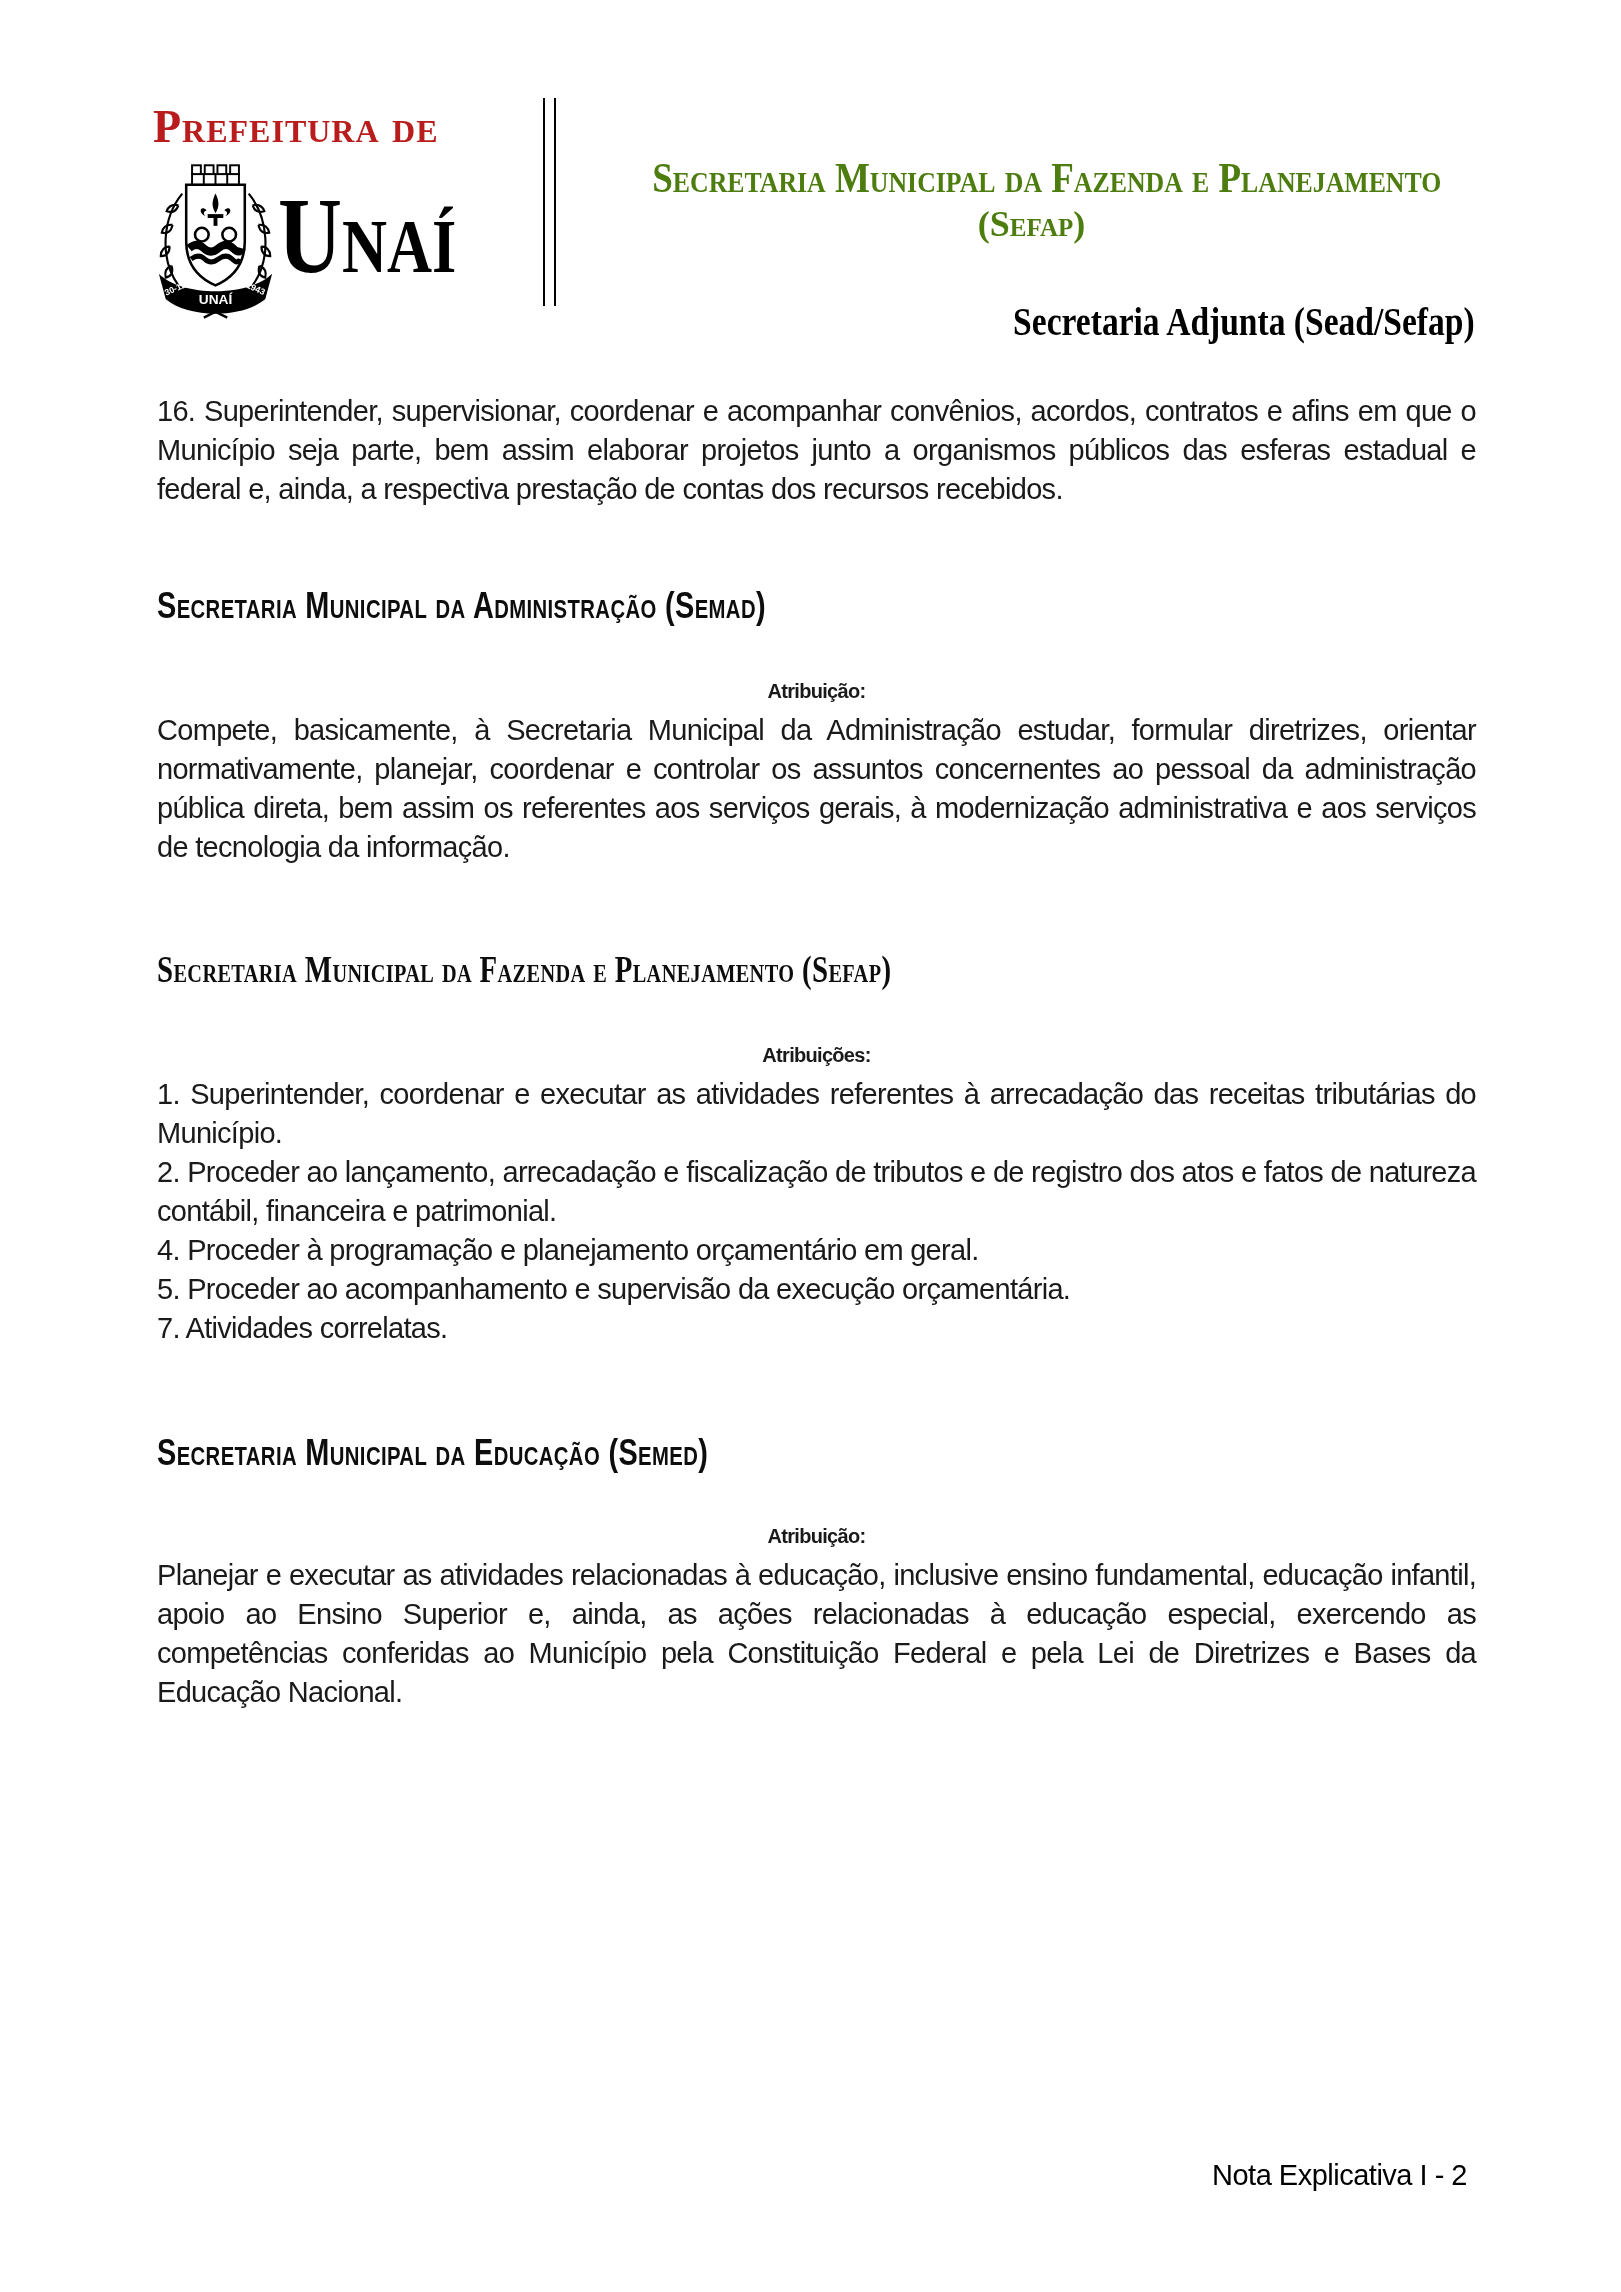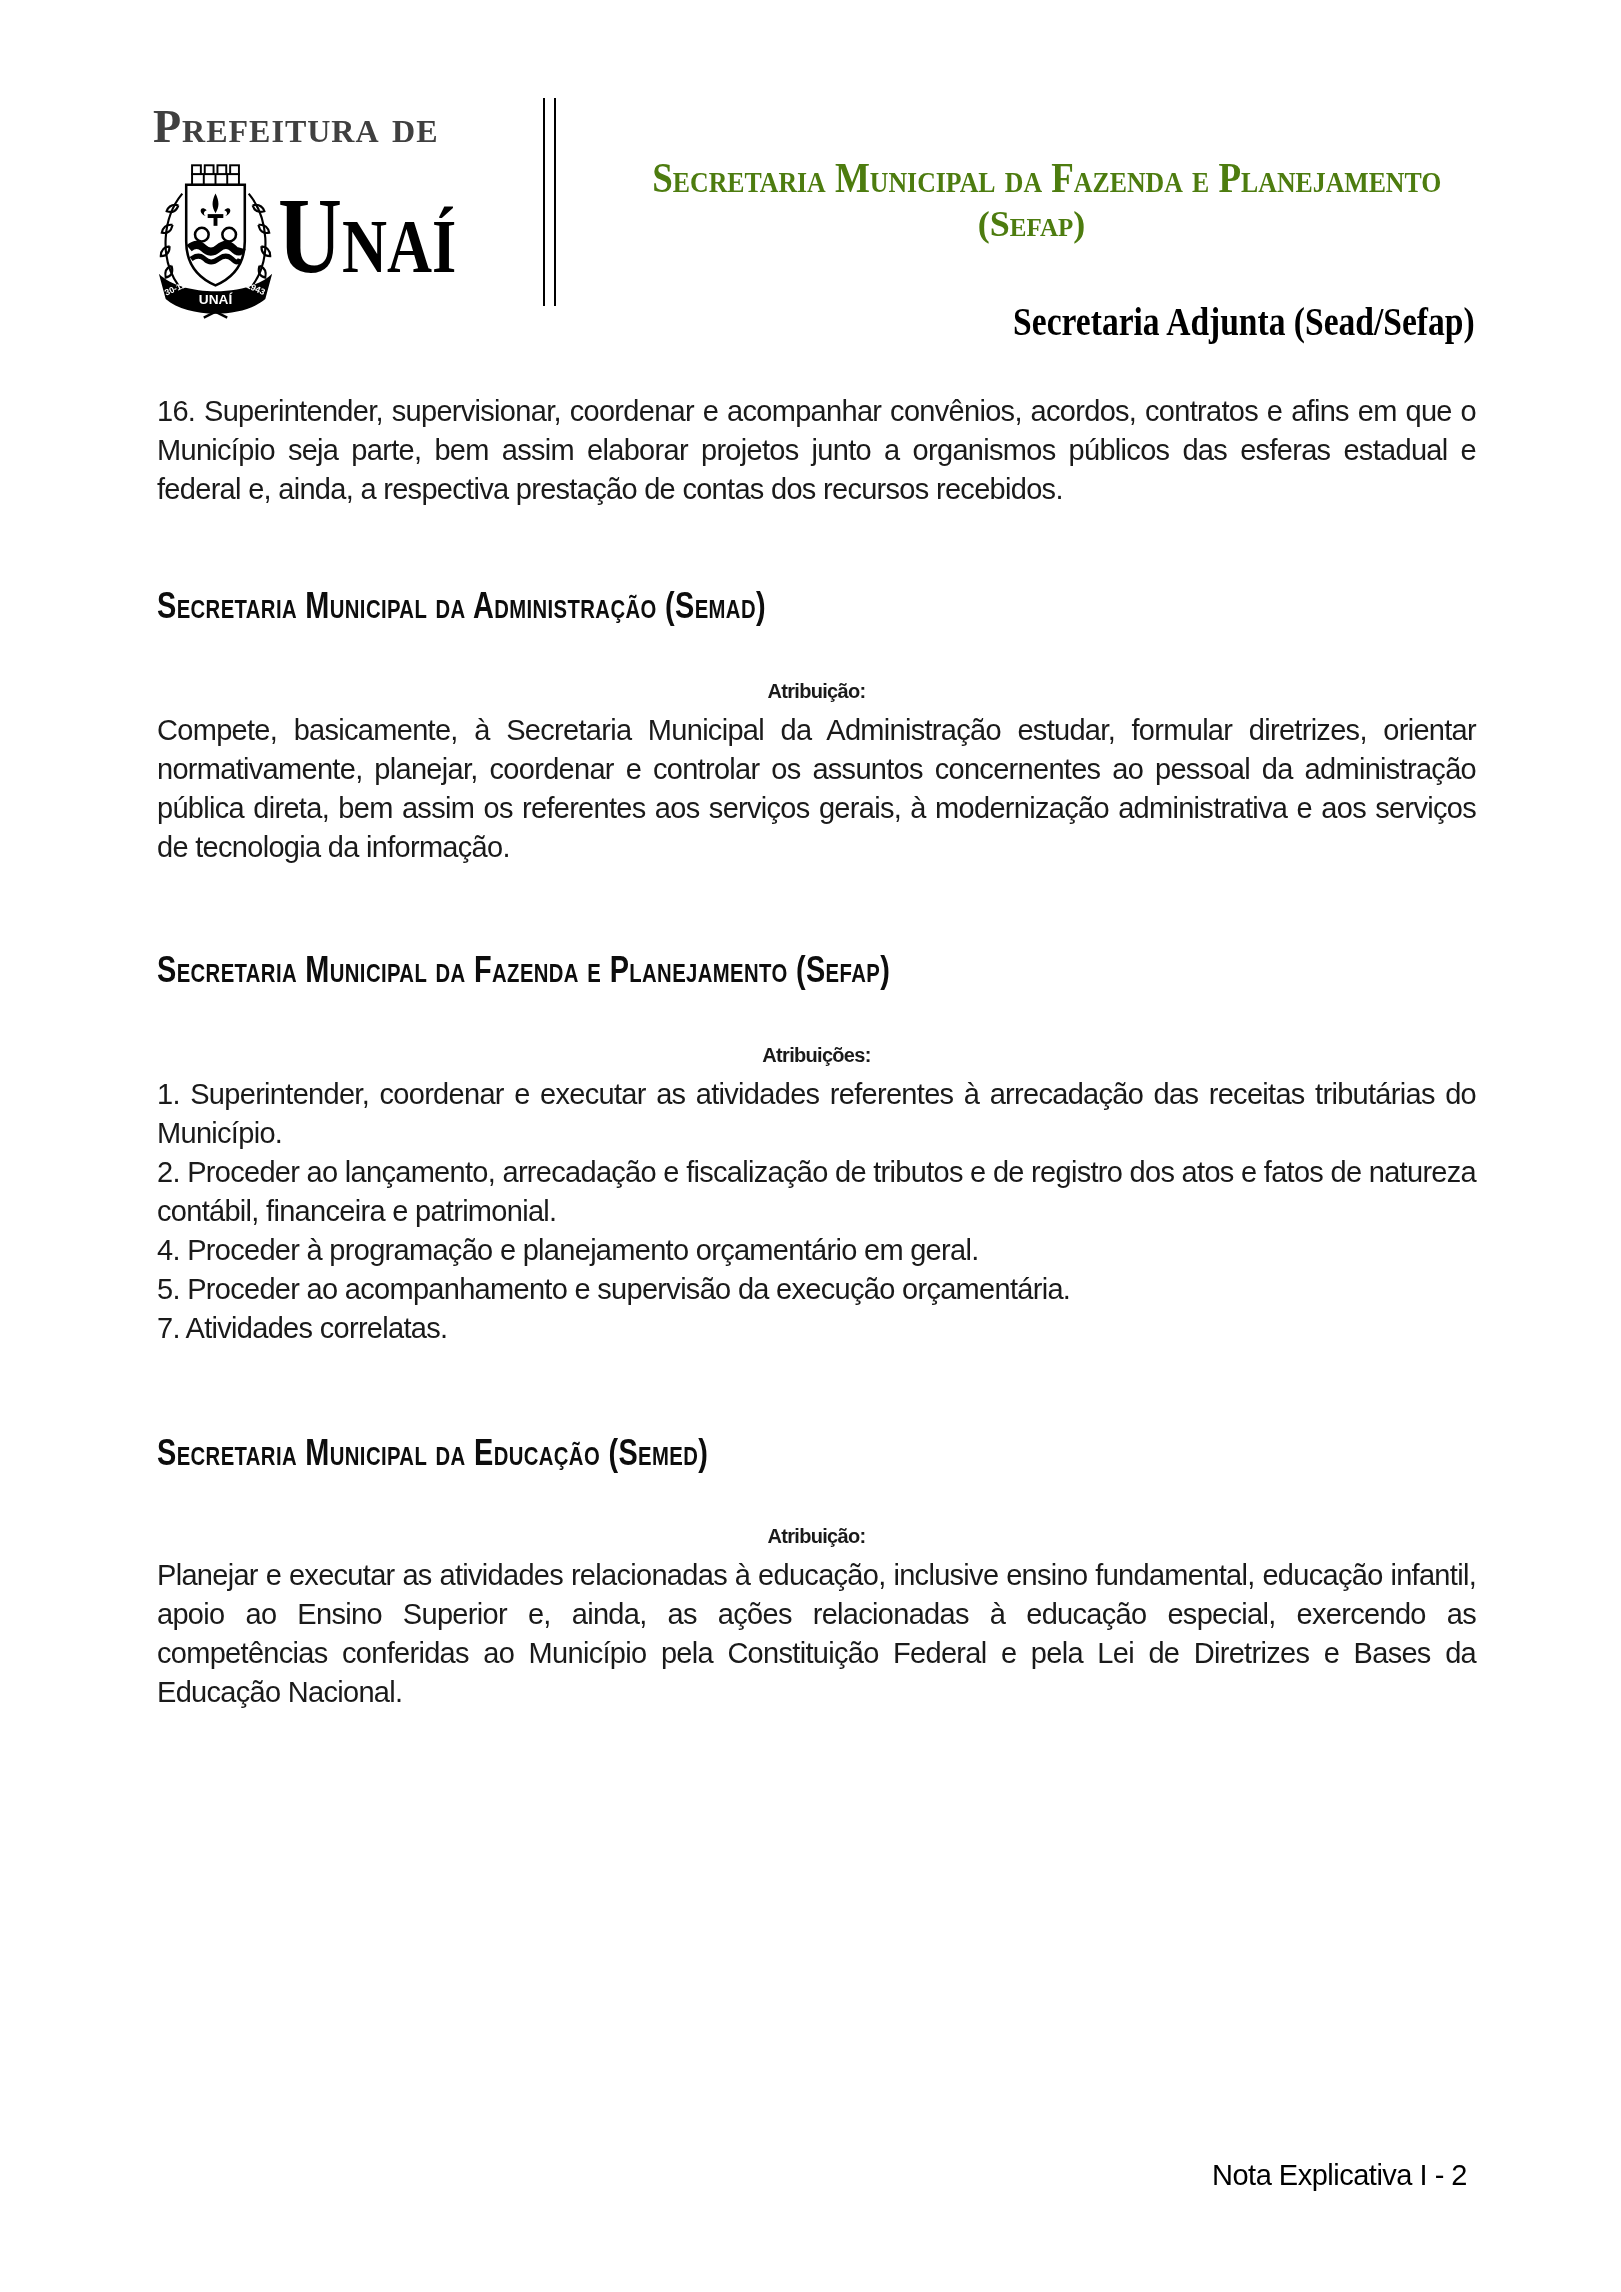--- a/index.html
+++ b/index.html
@@ -4,21 +4,21 @@
 <style>
   html,body { margin:0; padding:0; background:#ffffff; }
   .page {
     position:relative; width:1621px; height:2293px; background:#ffffff;
     font-family:"Liberation Sans", sans-serif; color:#1a1a1a; overflow:hidden;
   }
   
   .brand-line1 {
     position:absolute; left:153px; top:104px;
     font-family:"Liberation Serif", serif; font-weight:bold; font-variant:small-caps;
-    font-size:46px; line-height:1; letter-spacing:1px; color:#404040; white-space:nowrap;
+    font-size:46px; line-height:1; letter-spacing:1px; color:#b91c1c; white-space:nowrap;
   }
   .brand-crest { position:absolute; left:153px; top:160px; width:125px; height:159px; }
   .brand-city {
     position:absolute; left:278px; top:182px;
     font-family:"Liberation Serif", serif; font-weight:bold; font-variant:small-caps;
     font-size:108px; line-height:1; color:#000; white-space:nowrap;
     transform:scaleX(0.82); transform-origin:left top;
   }
   .separator {
     position:absolute; left:543px; top:98px; height:208px; width:8.8px;
@@ -47,21 +47,21 @@
     text-align:justify; hyphens:none;
   }
   .content p { margin:0; }
   .section-heading { margin:0; line-height:43px; }
   .section-heading .hx {
     display:inline-block; white-space:nowrap;
     font-weight:bold; font-variant:small-caps; font-size:37px; color:#0d0d0d;
     letter-spacing:0.5px; transform:scaleX(0.78); transform-origin:left top;
   }
   .h-semad  { margin-top:75px !important; }
-  .h-sefap  { margin-top:81px !important; }
+  .h-sefap  { margin-top:81px !important;font-family:Liberation Serif, serif; }
   .h-semed  { margin-top:83px !important; }
   .attr-label { font-weight:bold; font-size:20px; text-align:center; }
   .l-1 { margin-top:42px !important; }
   .l-2 { margin-top:42px !important; }
   .l-3 { margin-top:40px !important; }
   .footer-note {
     position:absolute; right:154px; top:2156px;
     font-size:29px; line-height:39px; letter-spacing:-0.5px; color:#000000; white-space:nowrap;
   }
   

